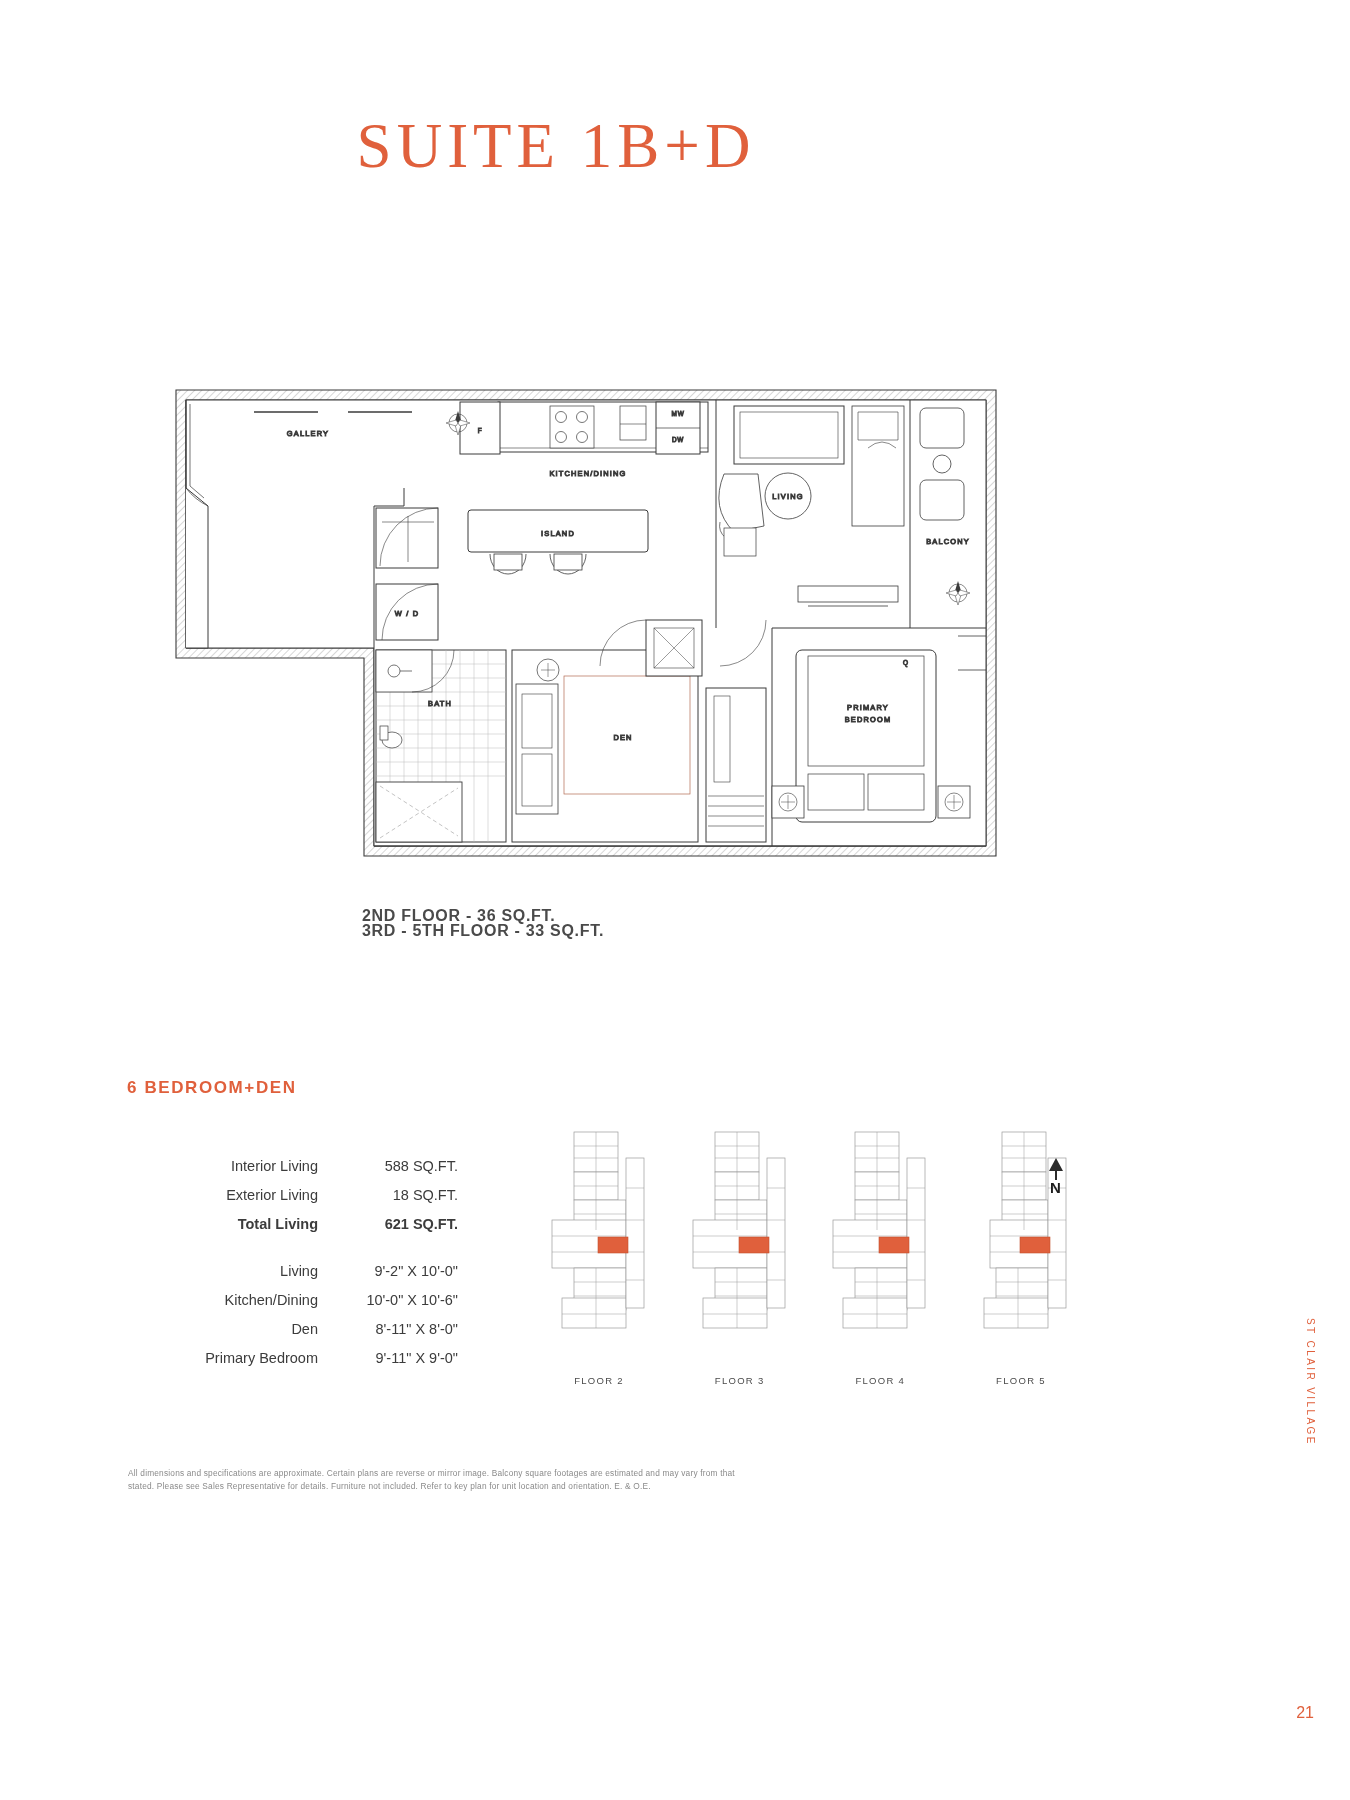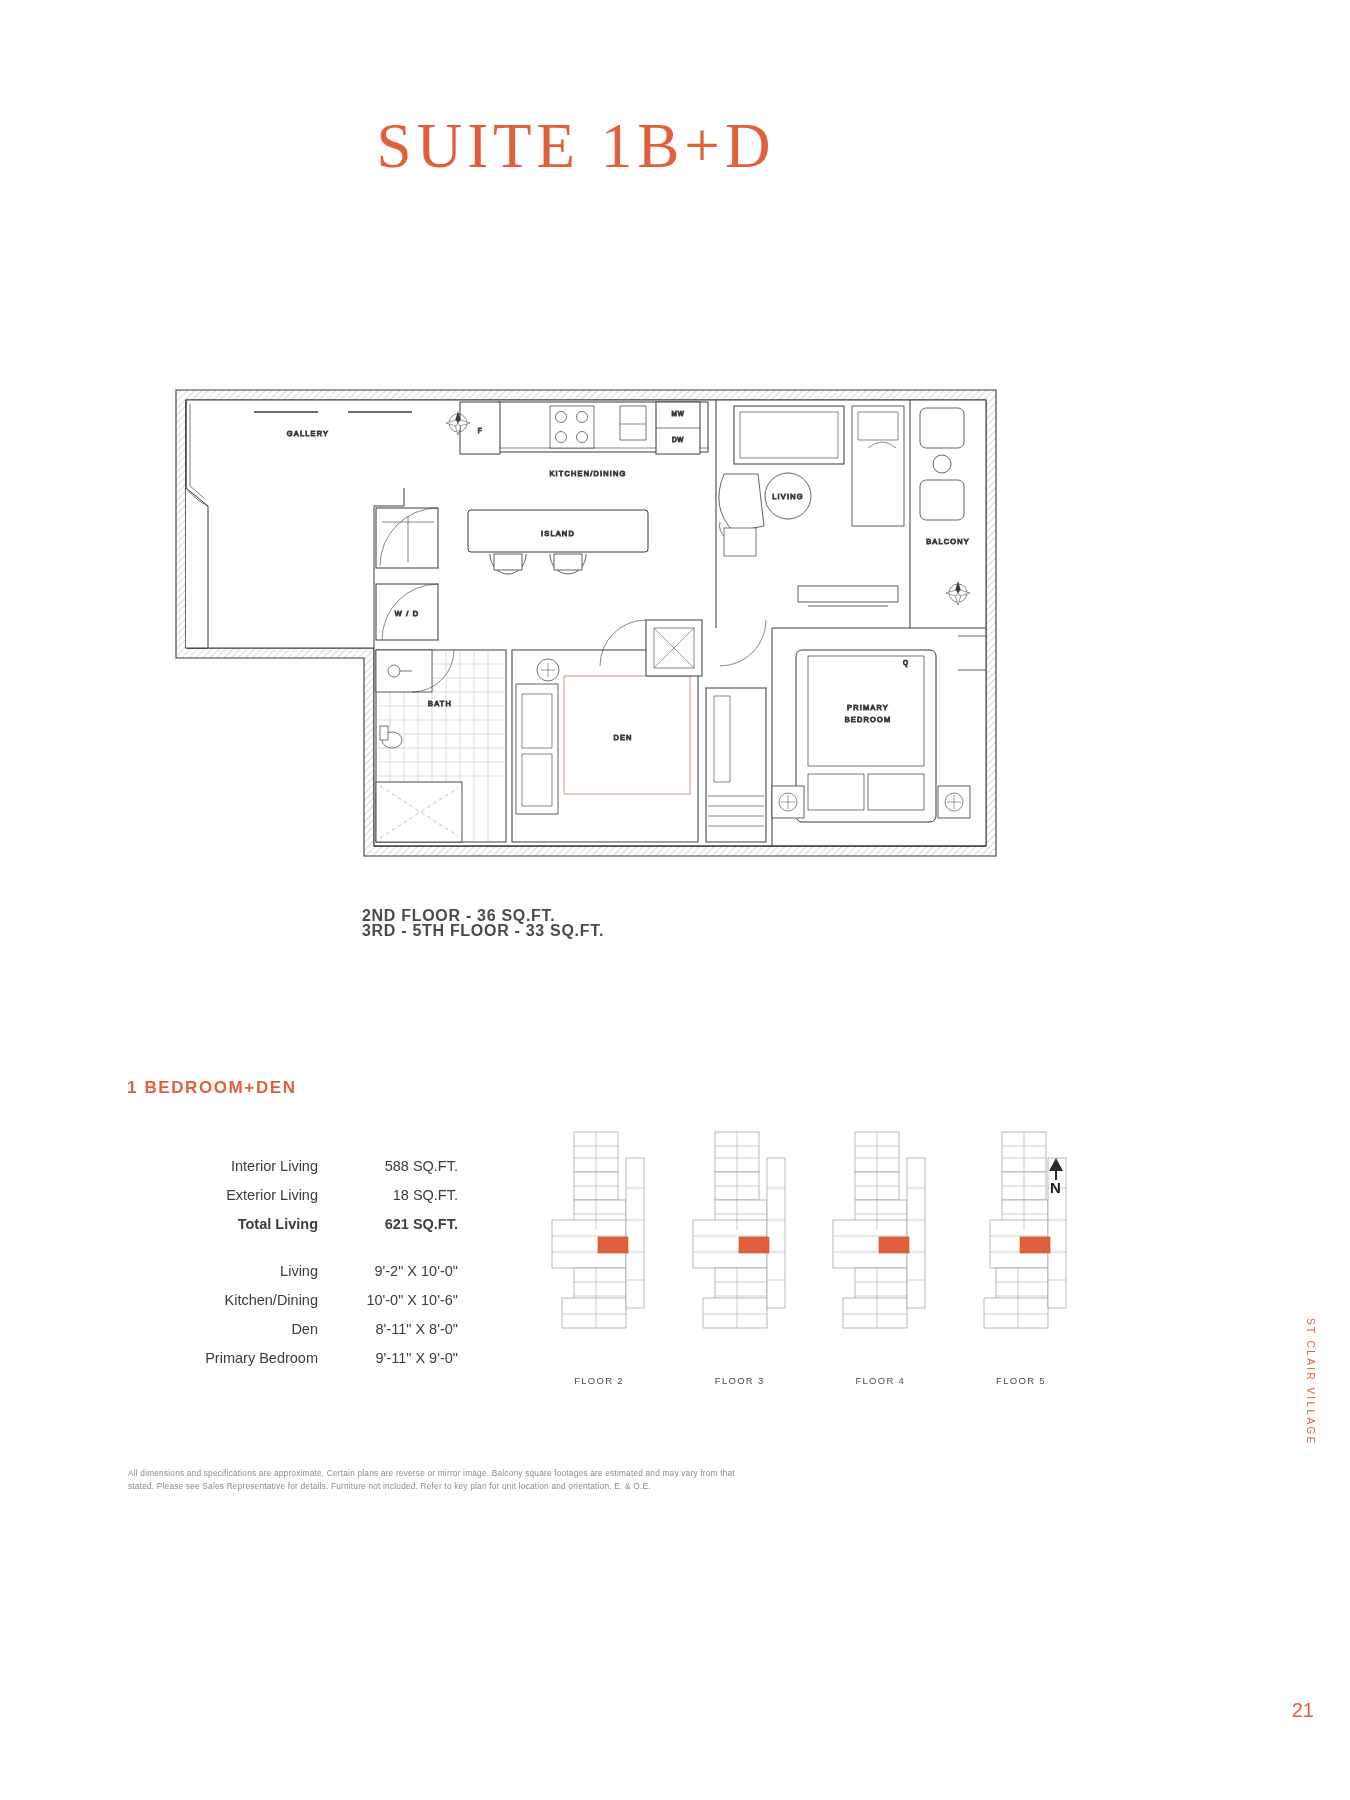--- a/index.html
+++ b/index.html
@@ -21,21 +21,20 @@
     position: absolute;
     top: 110px;
     left: 0;
     width: 1112px;
     text-align: center;
     font-family: "Liberation Serif", serif;
     font-size: 63px;
     letter-spacing: 5px;
     color: #e0603c;
     font-weight: 400;
-    padding-left: 20px;
   }
 
   
   #floorplan-wrap {
     position: absolute;
     left: 168px;
     top: 388px;
     width: 840px;
     height: 470px;
   }
@@ -156,21 +155,21 @@
     color: #e0603c;
     writing-mode: vertical-rl;
     text-orientation: mixed;
   }
 
   
   .page-number {
     position: absolute;
     right: 36px;
     bottom: 78px;
-    font-size: 20px;
+    font-size: 16px;
     color: #e0603c;
   }
 
   
   .rmlabel { font-family: "Liberation Sans", sans-serif; font-size: 7.4px; letter-spacing: 1.2px; fill: #3b3b3b; }
   .rmlabel-sm { font-family: "Liberation Sans", sans-serif; font-size: 6.4px; letter-spacing: 0.8px; fill: #3b3b3b; }
 </style>
 </head>
 <body>
 
@@ -373,21 +372,21 @@
     <line x1="206" y1="458" x2="818" y2="458" stroke-width="1"></line>
   </g>
 </svg>
 </div>
 
 <div class="plan-note">
   <div>2ND FLOOR - 36 SQ.FT.</div>
   <div>3RD - 5TH FLOOR - 33 SQ.FT.</div>
 </div>
 
-<div class="section-heading">1 BEDROOM+DEN</div>
+<div class="section-heading">6 BEDROOM+DEN</div>
 
 <div class="spec-table">
   <div class="spec-row">
     <div class="spec-label">Interior Living</div>
     <div class="spec-value">588 SQ.FT.</div>
   </div>
   <div class="spec-row">
     <div class="spec-label">Exterior Living</div>
     <div class="spec-value">18 SQ.FT.</div>
   </div>

